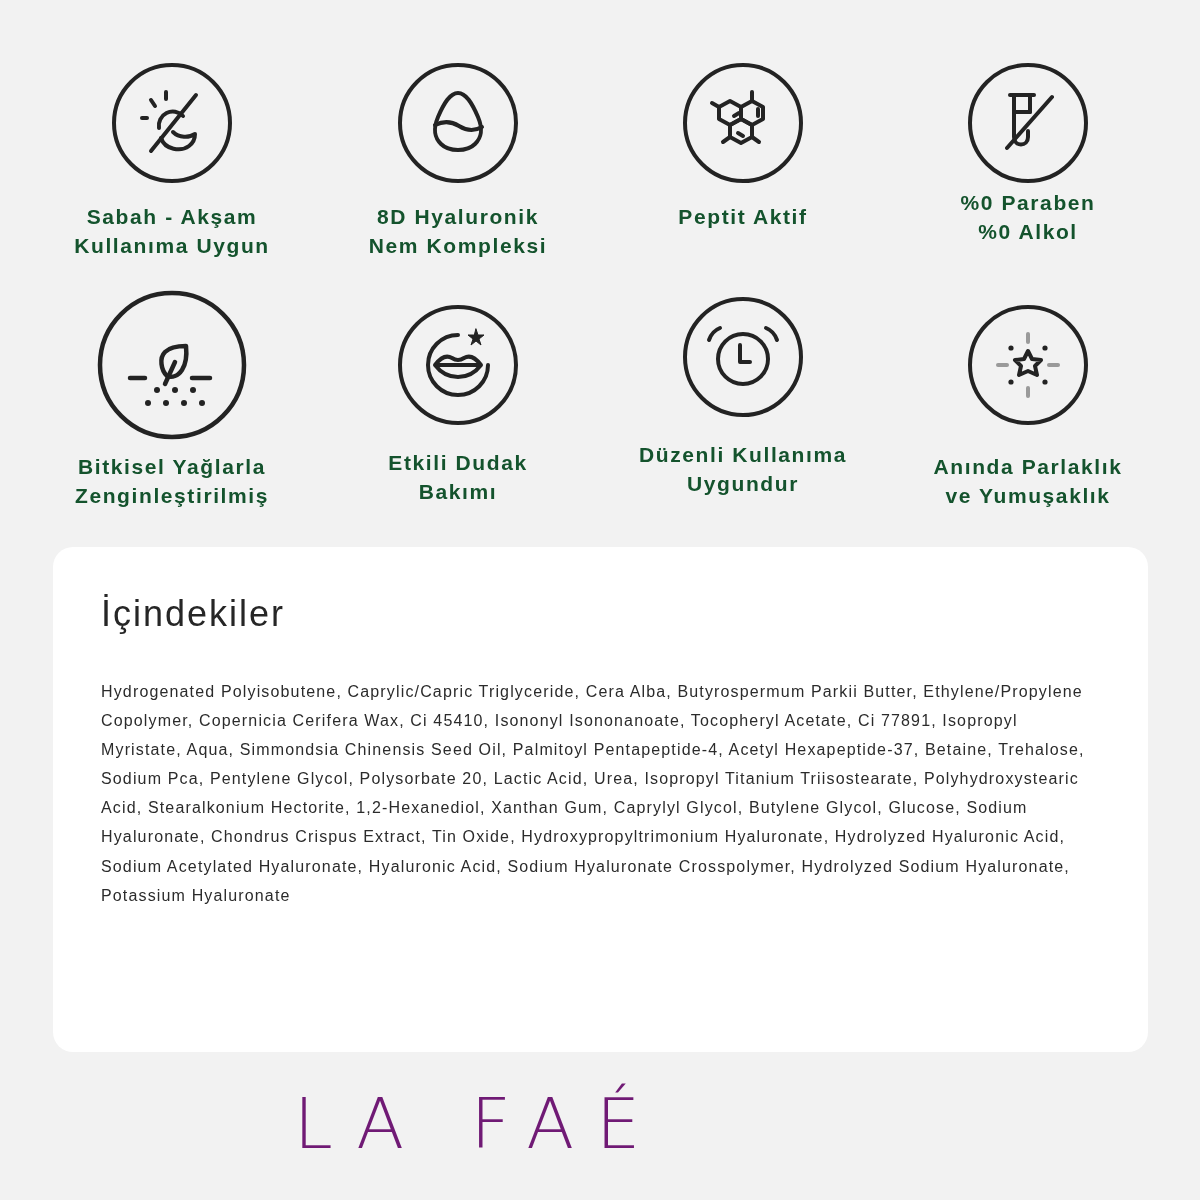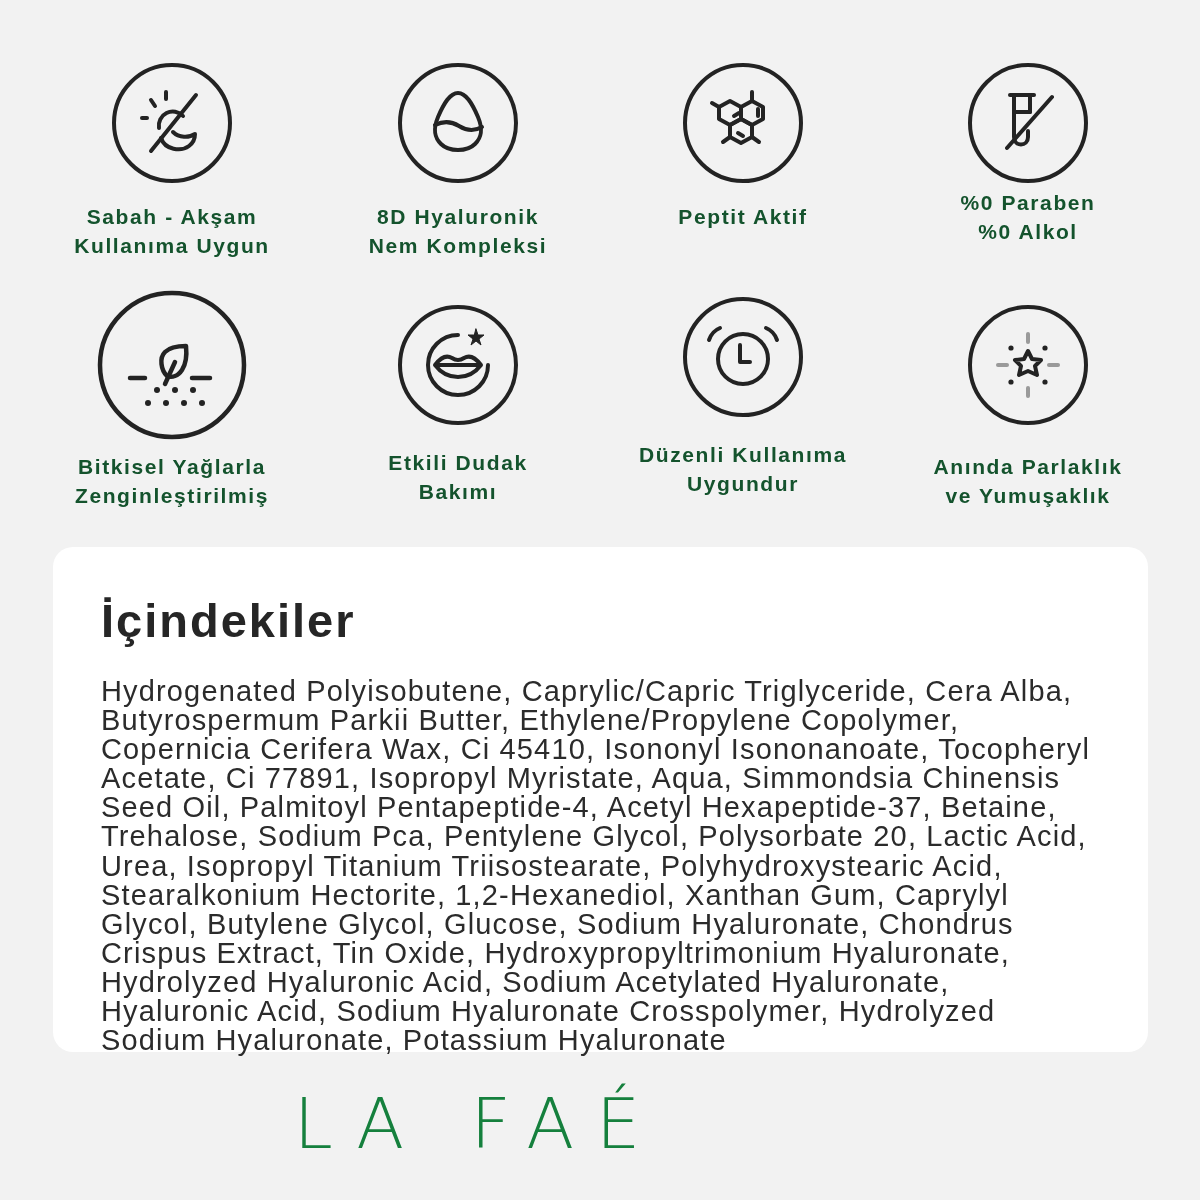--- a/index.html
+++ b/index.html
@@ -32,46 +32,46 @@
     position: absolute;
     left: 53px; top: 547px;
     width: 1095px; height: 505px;
     background: #ffffff;
     border-radius: 20px;
   }
   .card h2 {
     position: absolute;
     left: 48px; top: 46px;
     margin: 0;
-    font-size: 47px;
-    font-weight: 700;
+    font-size: 36px;
+    font-weight: 400;
     letter-spacing: 2px;
     color: #262626;
   }
   .card .ingredients {
     position: absolute;
     left: 48px; top: 130px;
     width: 1000px;
     margin: 0;
-    font-size: 29px;
+    font-size: 16px;
     line-height: 29.1px;
     letter-spacing: 1.15px;
     color: #2b2b2b;
     font-weight: 400;
   }
   .logo {
     position: absolute;
     left: 0; width: 956px;
     top: 1084px;
     text-align: center;
     font-family: "DejaVu Sans", sans-serif;
     font-weight: 200;
     font-size: 70px;
     letter-spacing: 22px;
-    color: #15803d;
+    color: #701a75;
     line-height: 80px;
   }
 </style>
 </head>
 <body>
 
 <div class="feature" style="left:32px; top:62px;">
   <div class="icon-wrap" style="width:122px;">
     <svg width="122" height="122" viewBox="0 0 122 122" fill="none" stroke="#232323" stroke-width="4" stroke-linecap="round" stroke-linejoin="round">
       <circle cx="61" cy="61" r="58"></circle>

